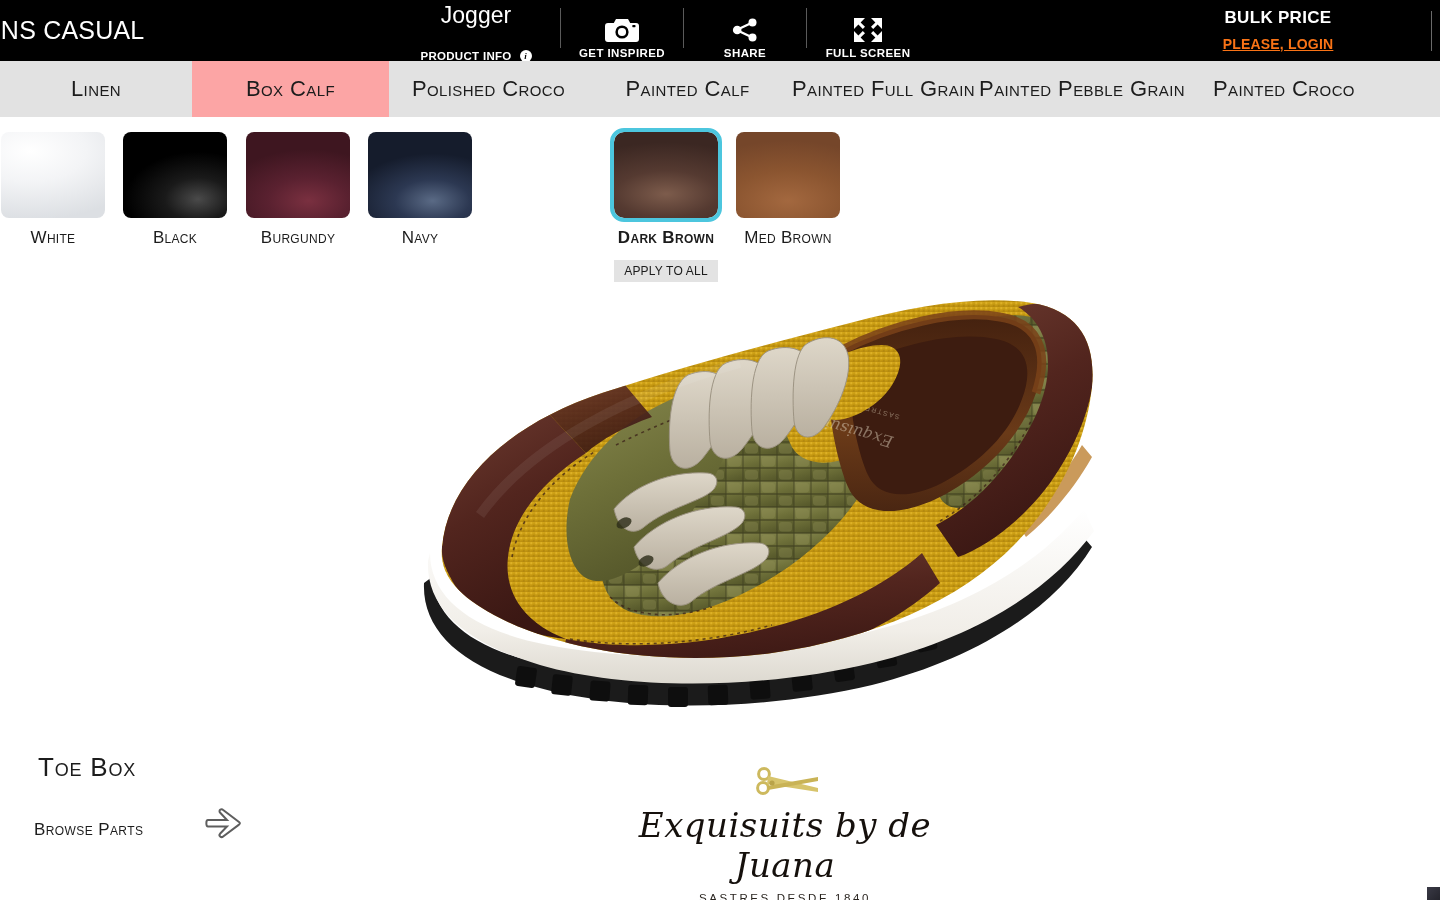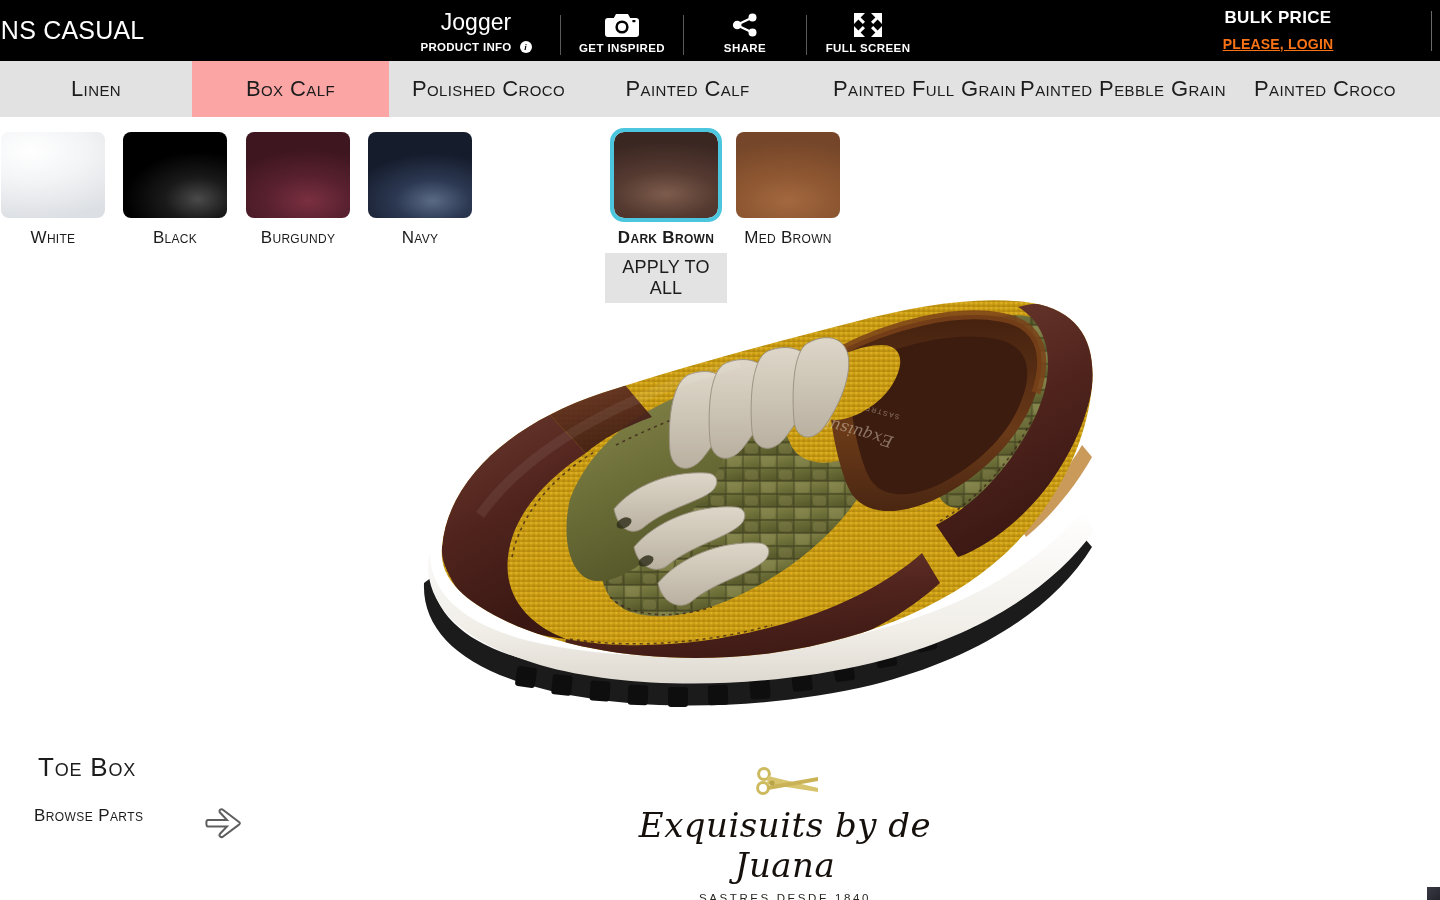--- a/index.html
+++ b/index.html
@@ -17,41 +17,41 @@
     background:#000; color:#fff;
   }
   .brand-cat {
     position:absolute; left:-16px; top:16px;
     font-size:25px; letter-spacing:0.2px; color:#ffffff;
     font-family:"Liberation Sans", sans-serif; font-weight:400;
     white-space:nowrap;
   }
   .center-group {
     position:absolute; left:410px; top:0; height:61px;
-    display:flex; align-items:center;
+    display:flex; align-items:flex-start;
   }
   .prod-block { width:132px; text-align:center; padding-top:2px; }
   .prod-title {
     font-size:23px; font-weight:400; color:#fff; line-height:26px;
     font-family:"Liberation Sans", sans-serif; letter-spacing:0px;
   }
   .prod-info {
     font-size:11.5px; font-weight:bold; letter-spacing:0.3px;
-    color:#fff; margin-top:6px; white-space:nowrap;
+    color:#fff; margin-top:22px; white-space:nowrap;
     display:inline-flex; align-items:center; gap:8px;
   }
   .info-dot {
     display:inline-block; width:12px; height:12px; border-radius:50%;
     background:#fff; color:#000; font-size:9px; font-weight:bold;
     line-height:12px; text-align:center; font-style:italic;
     font-family:"Liberation Serif", serif;
   }
   .vdiv { width:1px; height:40px; background:#5a5a5a; margin:8px 18px 0 18px; }
   .tool {
-    width:auto; min-width:86px; text-align:center; padding-top:4px;
+    width:auto; min-width:86px; text-align:center; padding-top:16px;
     display:flex; flex-direction:column; align-items:center; cursor:pointer;
   }
   .tool .glyph { height:28px; display:flex; align-items:center; justify-content:center; }
   .tool .tlabel {
     font-size:11.5px; font-weight:bold; letter-spacing:0.4px; color:#fff;
     margin-top:3px; white-space:nowrap;
   }
   .bulk {
     position:absolute; right:42px; top:8px; width:240px; text-align:center;
   }
@@ -91,22 +91,22 @@
   .sw.sel {
     outline:4px solid #4cc6de; outline-offset:0px; border-radius:10px;
   }
   .sw-label {
     margin-top:10px; font-size:17px; color:#1c1c1c;
     font-variant:small-caps; letter-spacing:0.3px;
     font-family:"Liberation Sans", sans-serif;
   }
   .sw-label.bold { font-weight:bold; }
   .apply-all {
-    display:inline-block; margin-top:5px; padding:4px 10px;
-    background:#e3e3e3; color:#1c1c1c; font-size:18px;
+    display:inline-block; margin-top:12px; padding:4px 10px;
+    background:#e3e3e3; color:#1c1c1c; font-size:12px;
     letter-spacing:0.2px; cursor:pointer;
     font-family:"Liberation Sans", sans-serif;
   }
 
   
   .lw { background:
       radial-gradient(ellipse 120% 80% at 28% 22%, #ffffff 0%, #f3f4f6 45%, #dcdfe3 100%); }
   .lk { background:
       radial-gradient(ellipse 70% 55% at 72% 78%, #4a4a4a 0%, #1a1a1a 45%, #000 100%),
       linear-gradient(145deg,#111 0%,#000 60%); }
@@ -130,21 +130,21 @@
   .stage { position:absolute; left:0; top:287px; width:1440px; height:440px; }
   .shoe-wrap { position:absolute; left:420px; top:-40px; width:740px; height:470px; }
 
   
   .part-title {
     position:absolute; left:38px; top:752px;
     font-size:26px; color:#1c1c1c; font-variant:small-caps; letter-spacing:0.8px;
   }
   .browse-row {
     position:absolute; left:34px; top:806px; width:230px;
-    display:flex; align-items:flex-start;
+    display:flex; align-items:flex-end;
   }
   .browse-label {
     font-size:17px; color:#1c1c1c; font-variant:small-caps; letter-spacing:0.4px;
     cursor:pointer;
   }
   .browse-arrow { margin-left:62px; cursor:pointer; display:flex; }
 
   
   .footer-logo {
     position:absolute; left:620px; top:766px; width:330px; text-align:center;
@@ -233,21 +233,21 @@
     </div>
 
     <div class="right-rule"></div>
   </div>
 
   <div class="tabbar" id="tabbar">
       <div class="tab" style="width: 192px;">Linen</div>
       <div class="tab active" style="width: 197px;">Box Calf</div>
       <div class="tab" style="width: 199px;">Polished Croco</div>
       <div class="tab" style="width: 199px;">Painted Calf</div>
-      <div class="tab" style="width: 193px; margin-left: 41px;">Painted Full Grain</div>
+      <div class="tab" style="width: 193px;">Painted Full Grain</div>
       <div class="tab" style="width: 204px;">Painted Pebble Grain</div>
       <div class="tab" style="width: 200px;">Painted Croco</div>
     </div>
 
   <div class="swatch-row" id="swatchrow">
       <div class="swatch-item" style="left: -8px;">
         <div class="sw lw"></div>
         <div class="sw-label">White</div>
       </div>
       <div class="swatch-item" style="left: 114px;">

